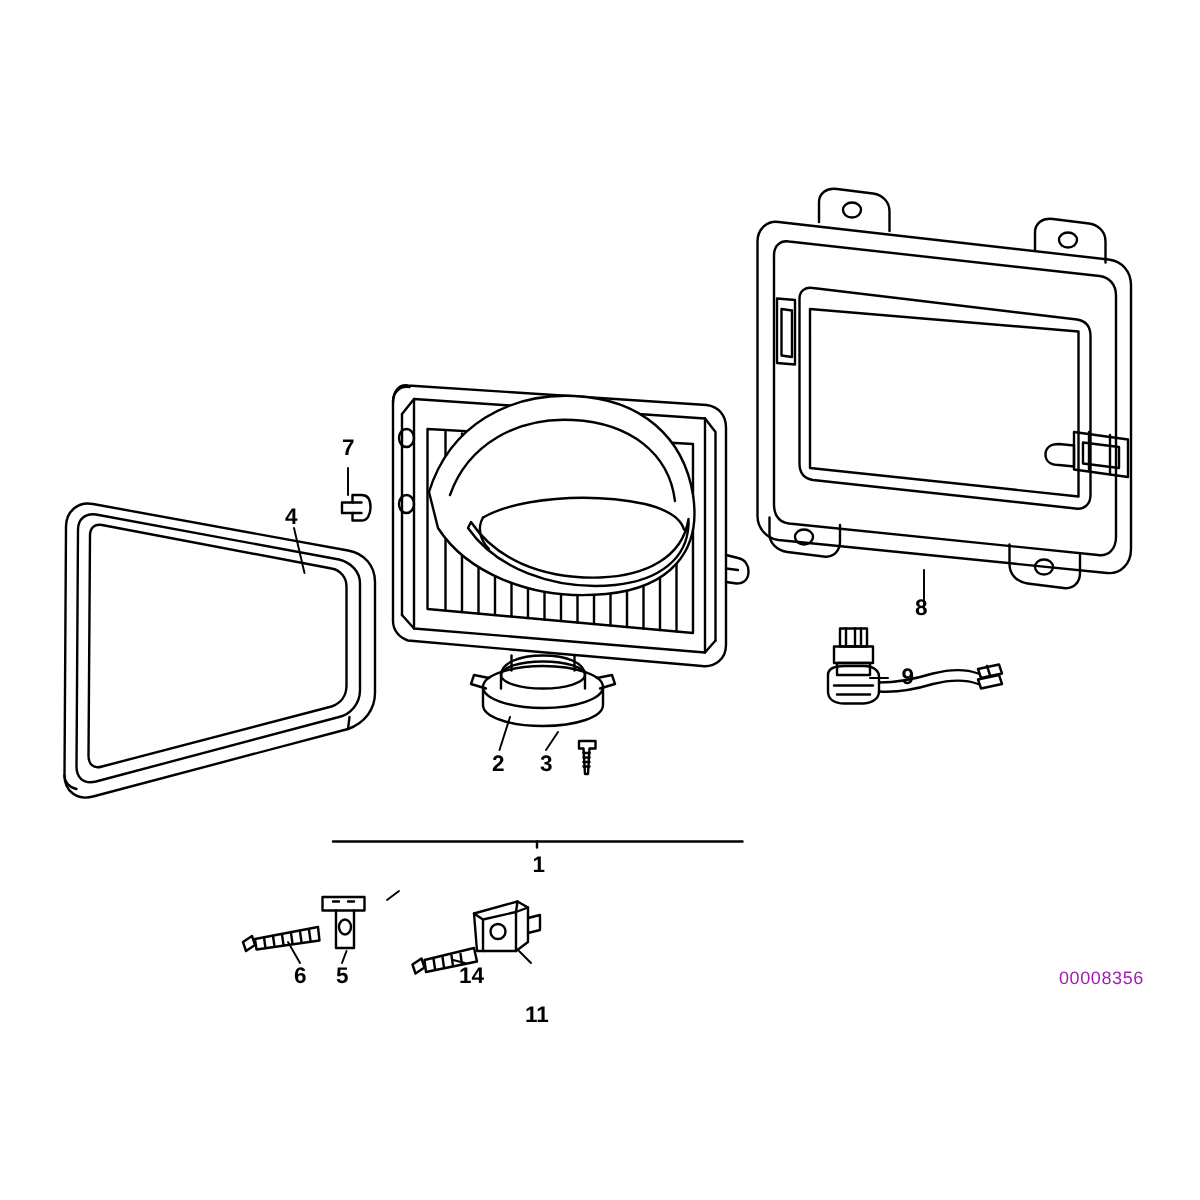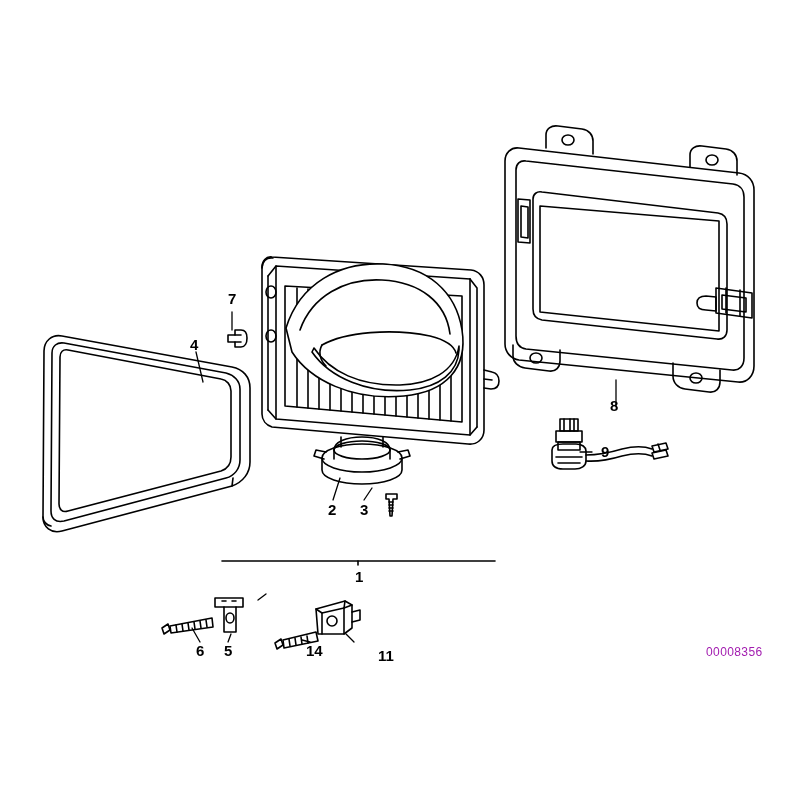--- a/index.html
+++ b/index.html
@@ -232,17 +232,17 @@
   <div class="lbl" style="left:355px; top:569px;">1</div>
   <div class="lbl" style="left:328px; top:502px;">2</div>
   <div class="lbl" style="left:360px; top:502px;">3</div>
   <div class="lbl" style="left:190px; top:337px;">4</div>
   <div class="lbl" style="left:224px; top:643px;">5</div>
   <div class="lbl" style="left:196px; top:643px;">6</div>
   <div class="lbl" style="left:228px; top:291px;">7</div>
   <div class="lbl" style="left:610px; top:398px;">8</div>
   <div class="lbl" style="left:601px; top:444px;">9</div>
   <div class="lbl" style="left:306px; top:643px;">14</div>
-  <div class="lbl" style="left:350px; top:648px;margin-left:28px;">11</div>
+  <div class="lbl" style="left:350px; top:669px;">11</div>
 
   <div class="partno" style="left:706px; top:645px;">00008356</div>
 
 </div>
 
 </body></html>

